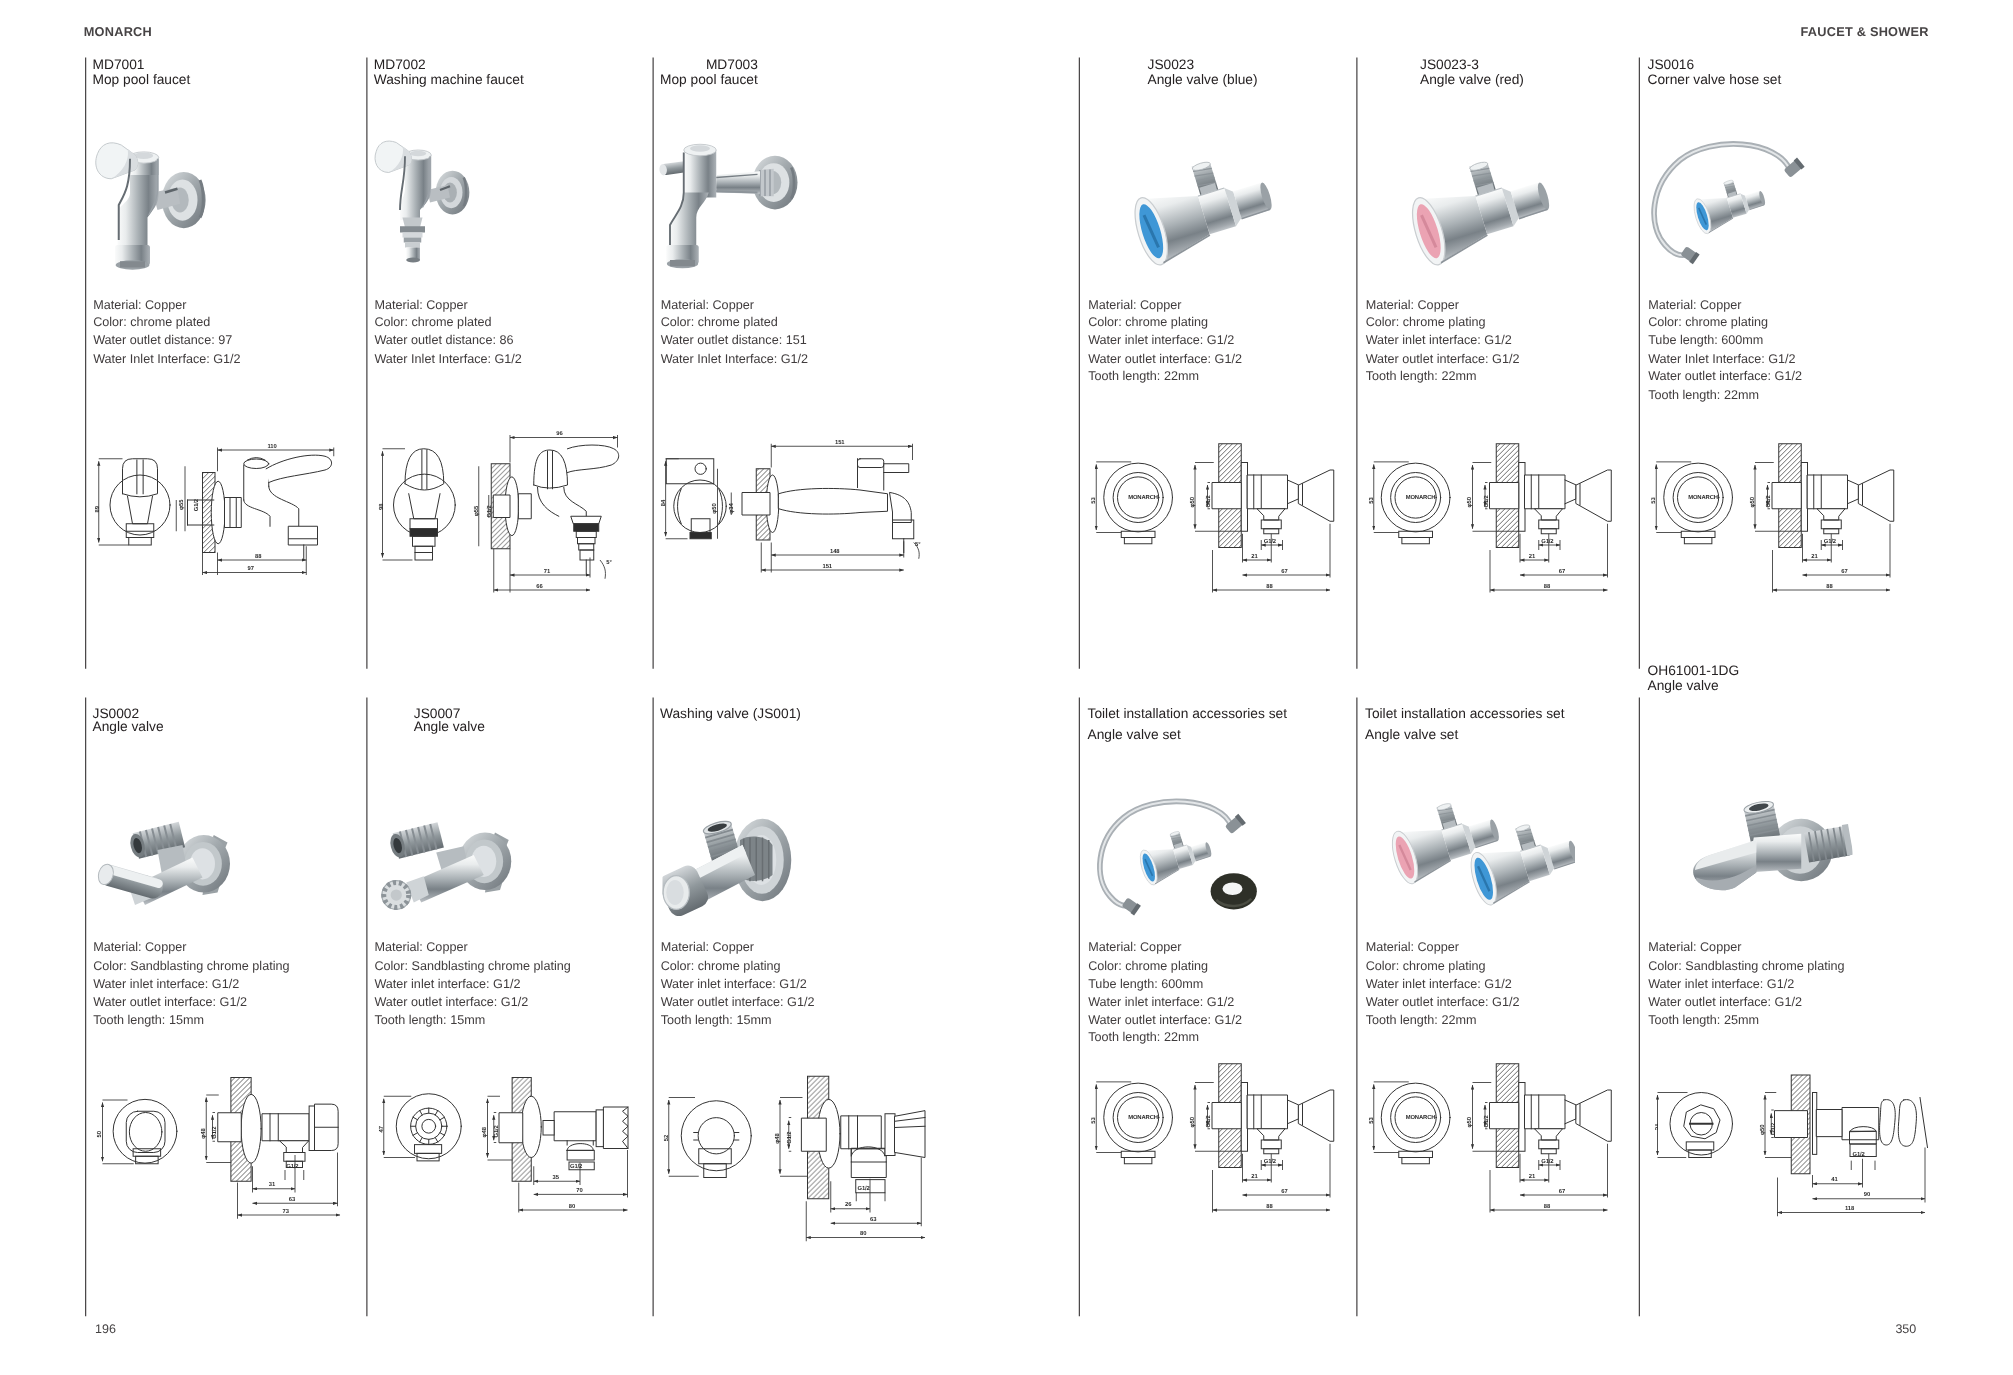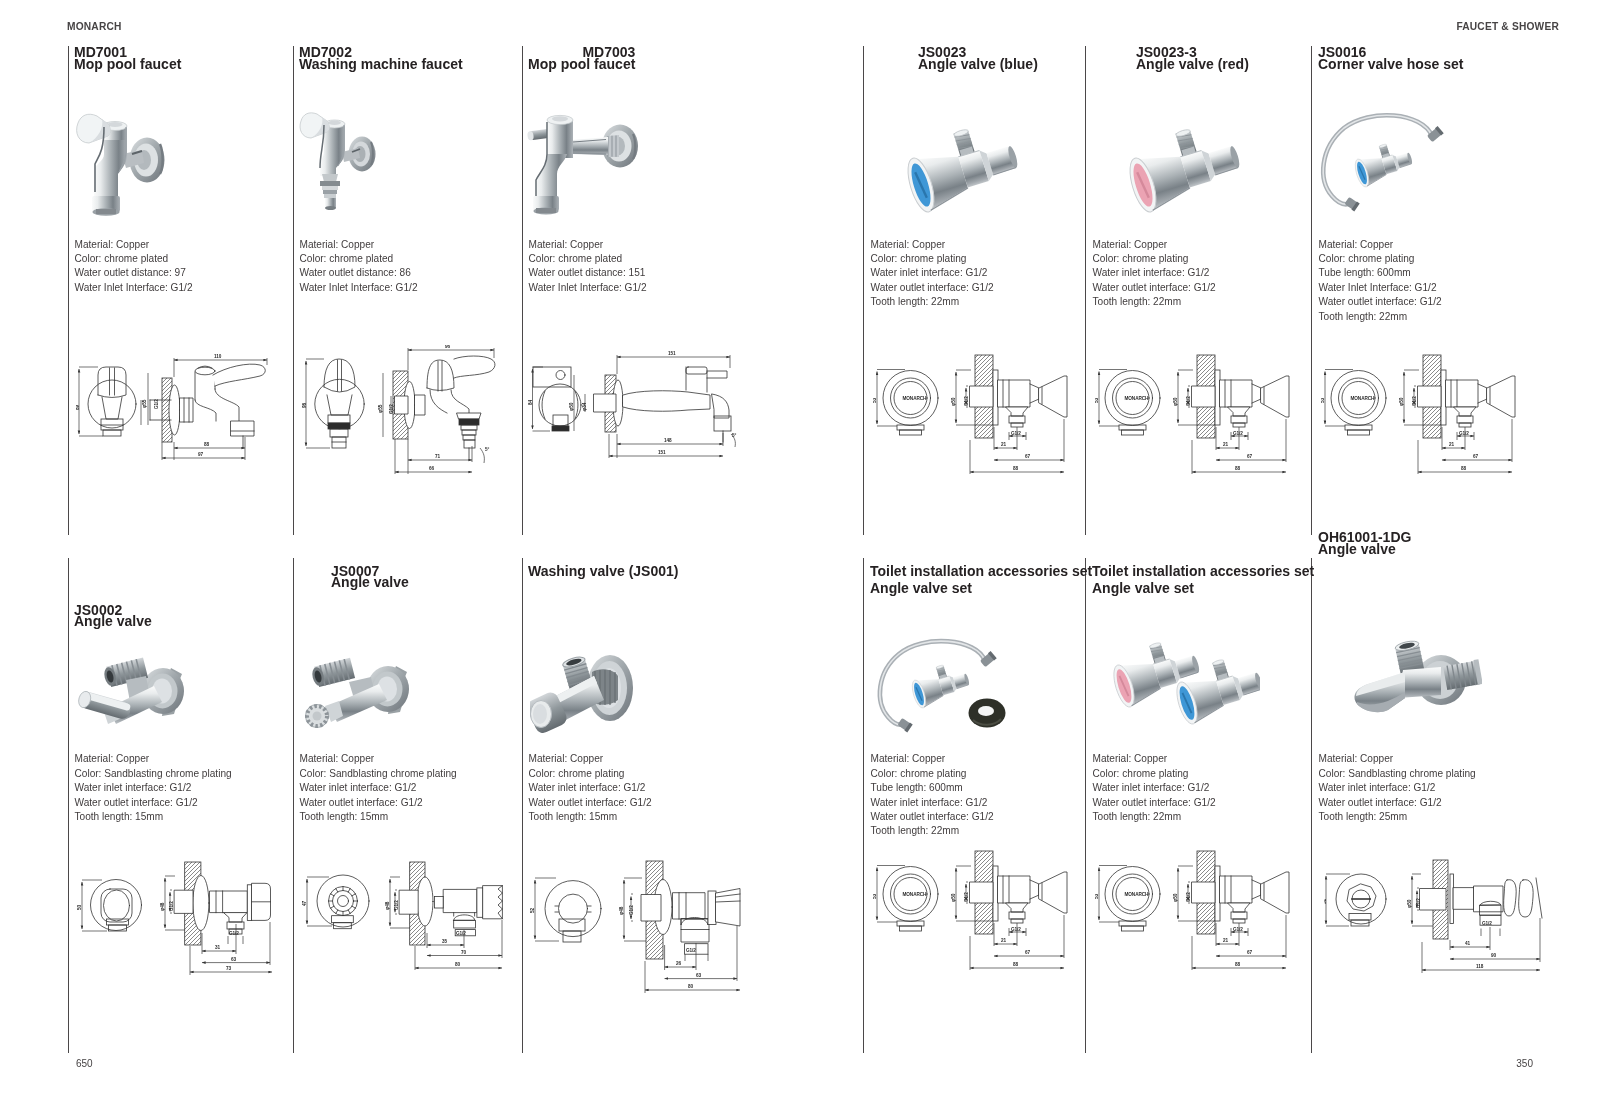--- a/index.html
+++ b/index.html
@@ -1,29 +1,29 @@
 <!DOCTYPE html>
 <html><head><meta charset="utf-8"><style>
 html,body{margin:0;padding:0}
 body{width:1610px;height:1100px;position:relative;font-family:"Liberation Sans",sans-serif;background:#fff;overflow:hidden}
 .hdr{position:absolute;font-size:10.2px;font-weight:bold;letter-spacing:.2px;color:#474445}
 .bord{position:absolute;width:1px;background:#4b4849}
-.t{position:absolute;font-weight:bold;font-size:14px;line-height:11.6px;color:#262223;white-space:nowrap}
+.t{position:absolute;font-weight:normal;font-size:11px;line-height:11.6px;color:#262223;white-space:nowrap}
 .s{position:absolute;font-size:10.1px;line-height:14.4px;color:#403c3d;white-space:nowrap}
 .pg{position:absolute;font-size:10px;color:#454243}
 svg{position:absolute;display:block}
 .dl{stroke:#343434;stroke-width:.8;fill:none;stroke-linecap:square}
 .dm{stroke:#3a3a3a;stroke-width:.7;fill:none}
 .dim{marker-start:url(#a0);marker-end:url(#a1)}
 .dt{font:bold 4.7px "Liberation Sans",sans-serif;fill:#2d2d2d;letter-spacing:-.1px}
 </style></head>
 <body>
 <div class="hdr" style="left:67px;top:20.5px;">MONARCH</div>
-<div class="hdr" style="right:51px;top:20.5px;">FAUCET &amp; SHOWER</div>
-<div class="pg" style="left:76px;top:1058px;">650</div>
+<div class="hdr" style="right:67px;top:20.5px;">FAUCET &amp; SHOWER</div>
+<div class="pg" style="left:76px;top:1058px;">196</div>
 <div class="pg" style="right:77px;top:1058px;">350</div>
 
 <div class="bord" style="left:68px;top:46px;height:489px"></div>
 <div class="bord" style="left:293px;top:46px;height:489px"></div>
 <div class="bord" style="left:522px;top:46px;height:489px"></div>
 <div class="bord" style="left:863px;top:46px;height:489px"></div>
 <div class="bord" style="left:1085px;top:46px;height:489px"></div>
 <div class="bord" style="left:1311px;top:46px;height:489px"></div>
 <div class="bord" style="left:68px;top:558px;height:495px"></div>
 <div class="bord" style="left:293px;top:558px;height:495px"></div>
@@ -32,21 +32,21 @@
 <div class="bord" style="left:1085px;top:558px;height:495px"></div>
 <div class="bord" style="left:1311px;top:558px;height:495px"></div>
 
 <div class="t" style="left:74px;top:47.1px;">MD7001<br>Mop pool faucet</div>
 <div class="t" style="left:299px;top:47.1px;">MD7002<br>Washing machine faucet</div>
 <div class="t" style="left:528px;top:47.1px;text-align:right;">MD7003<br>Mop pool faucet</div>
 <div class="t" style="left:918px;top:47.1px;">JS0023<br>Angle valve (blue)</div>
 <div class="t" style="left:1136px;top:47.1px;">JS0023-3<br>Angle valve (red)</div>
 <div class="t" style="left:1318px;top:47.1px;">JS0016<br>Corner valve hose set</div>
 
-<div class="t" style="left:74px;top:565.6px;margin-top:39px;">JS0002<br>Angle valve</div>
+<div class="t" style="left:74px;top:565.6px;">JS0002<br>Angle valve</div>
 <div class="t" style="left:299px;top:565.6px;margin-left:32px;">JS0007<br>Angle valve</div>
 <div class="t" style="left:528px;top:565.6px;">Washing valve (JS001)</div>
 <div class="t" style="left:870px;top:562.8px;line-height:17.2px;">Toilet installation accessories set<br>Angle valve set</div>
 <div class="t" style="left:1092px;top:562.8px;line-height:17.2px;">Toilet installation accessories set<br>Angle valve set</div>
 <div class="t" style="left:1318px;top:532px;">OH61001-1DG<br>Angle valve</div>
 
 <div class="s" style="left:74.5px;top:237.5px;">Material: Copper<br>Color: chrome plated<br>Water outlet distance: 97<br>Water Inlet Interface: G1/2</div>
 <div class="s" style="left:299.5px;top:237.5px;">Material: Copper<br>Color: chrome plated<br>Water outlet distance: 86<br>Water Inlet Interface: G1/2</div>
 <div class="s" style="left:528.5px;top:237.5px;">Material: Copper<br>Color: chrome plated<br>Water outlet distance: 151<br>Water Inlet Interface: G1/2</div>
 <div class="s" style="left:870.5px;top:237.5px;">Material: Copper<br>Color: chrome plating<br>Water inlet interface: G1/2<br>Water outlet interface: G1/2<br>Tooth length: 22mm</div>

